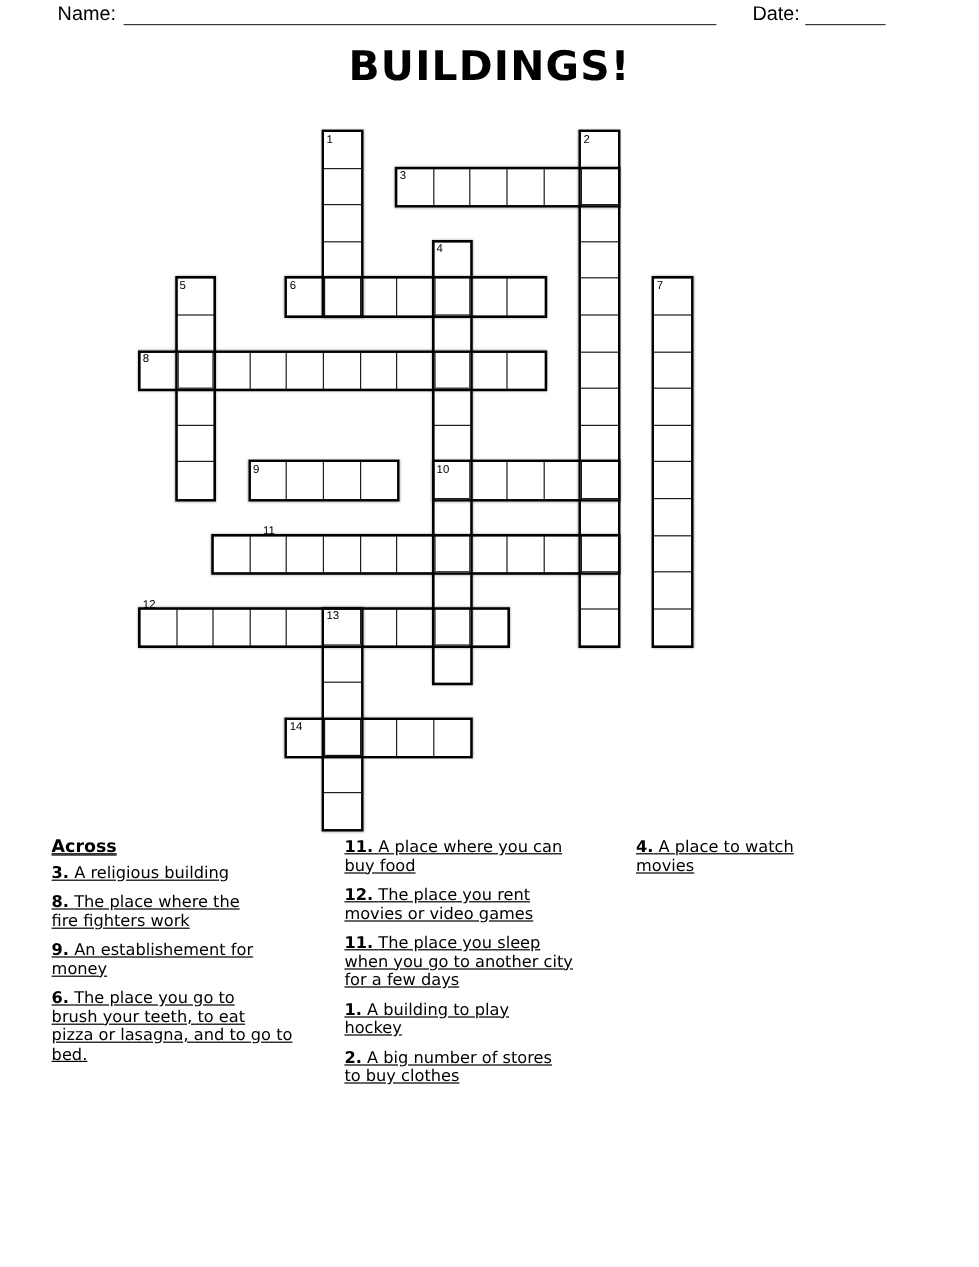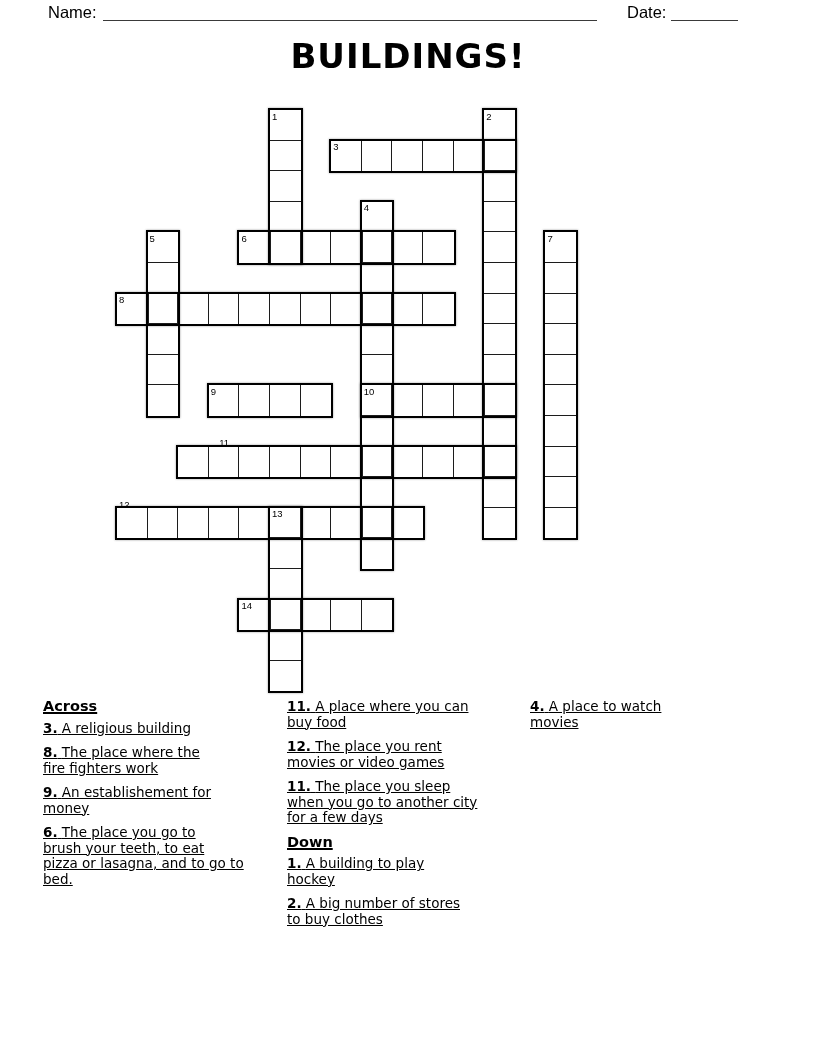--- a/index.html
+++ b/index.html
@@ -247,21 +247,20 @@
 bed.</span></div>
     </div>
   <div class="clue-col" id="clue-col-2">
       <div class="clue"><b class="clue-num">11.</b> <span class="clue-text">A place where you can
 buy food</span></div>
       <div class="clue"><b class="clue-num">12.</b> <span class="clue-text">The place you rent
 movies or video games</span></div>
       <div class="clue"><b class="clue-num">11.</b> <span class="clue-text">The place you sleep
 when you go to another city
 for a few days</span></div>
-      <div class="clue-heading">Down</div>
       <div class="clue"><b class="clue-num">1.</b> <span class="clue-text">A building to play
 hockey</span></div>
       <div class="clue"><b class="clue-num">2.</b> <span class="clue-text">A big number of stores
 to buy clothes</span></div>
     </div>
   <div class="clue-col" id="clue-col-3">
       <div class="clue"><b class="clue-num">4.</b> <span class="clue-text">A place to watch
 movies</span></div>
     </div>
 

